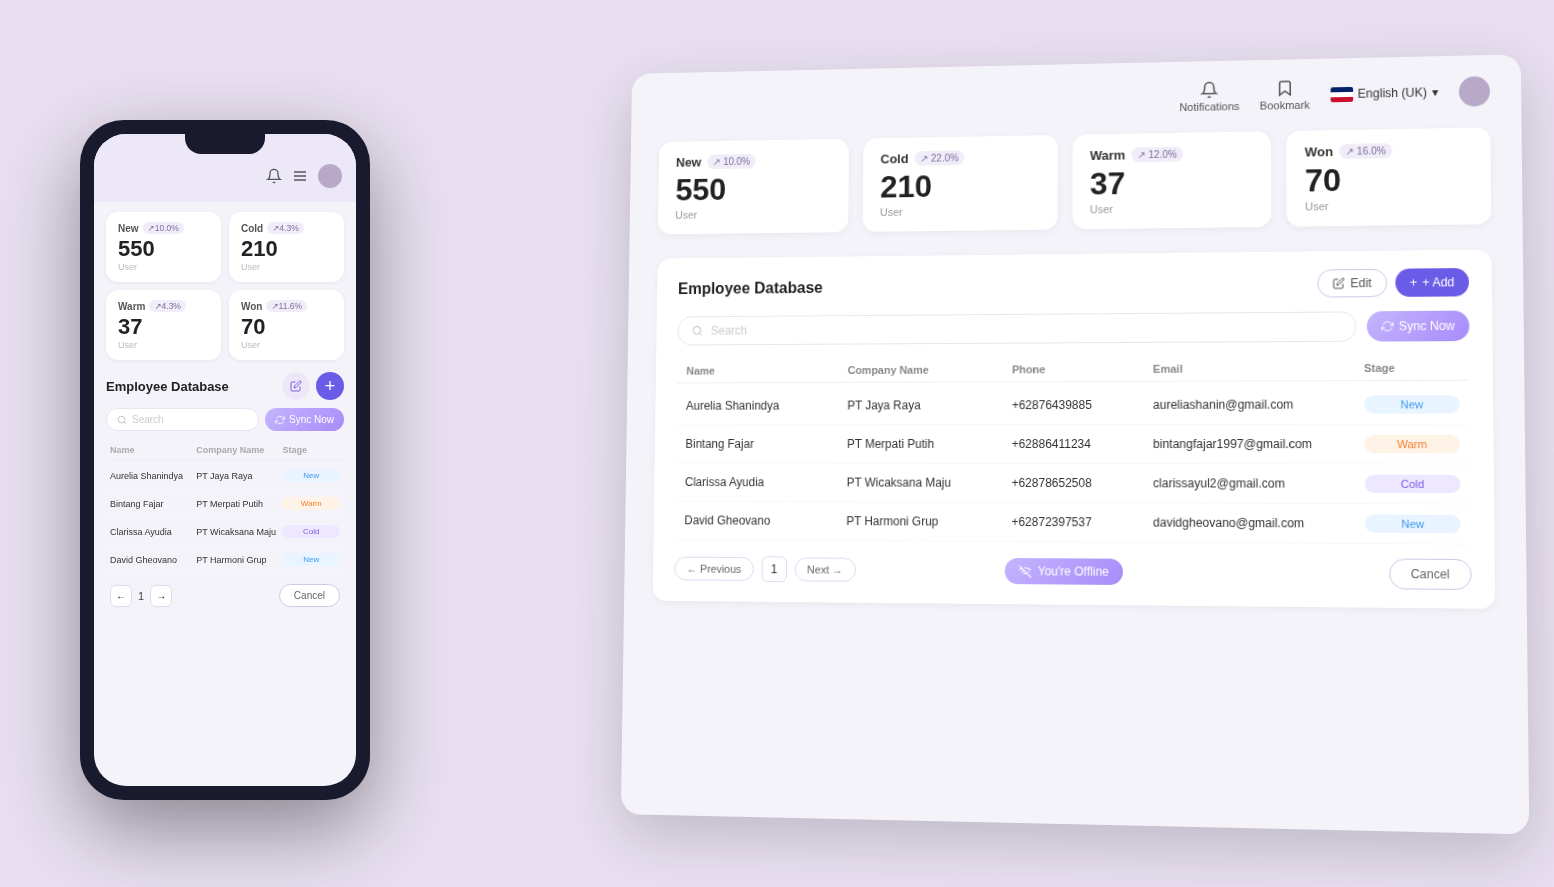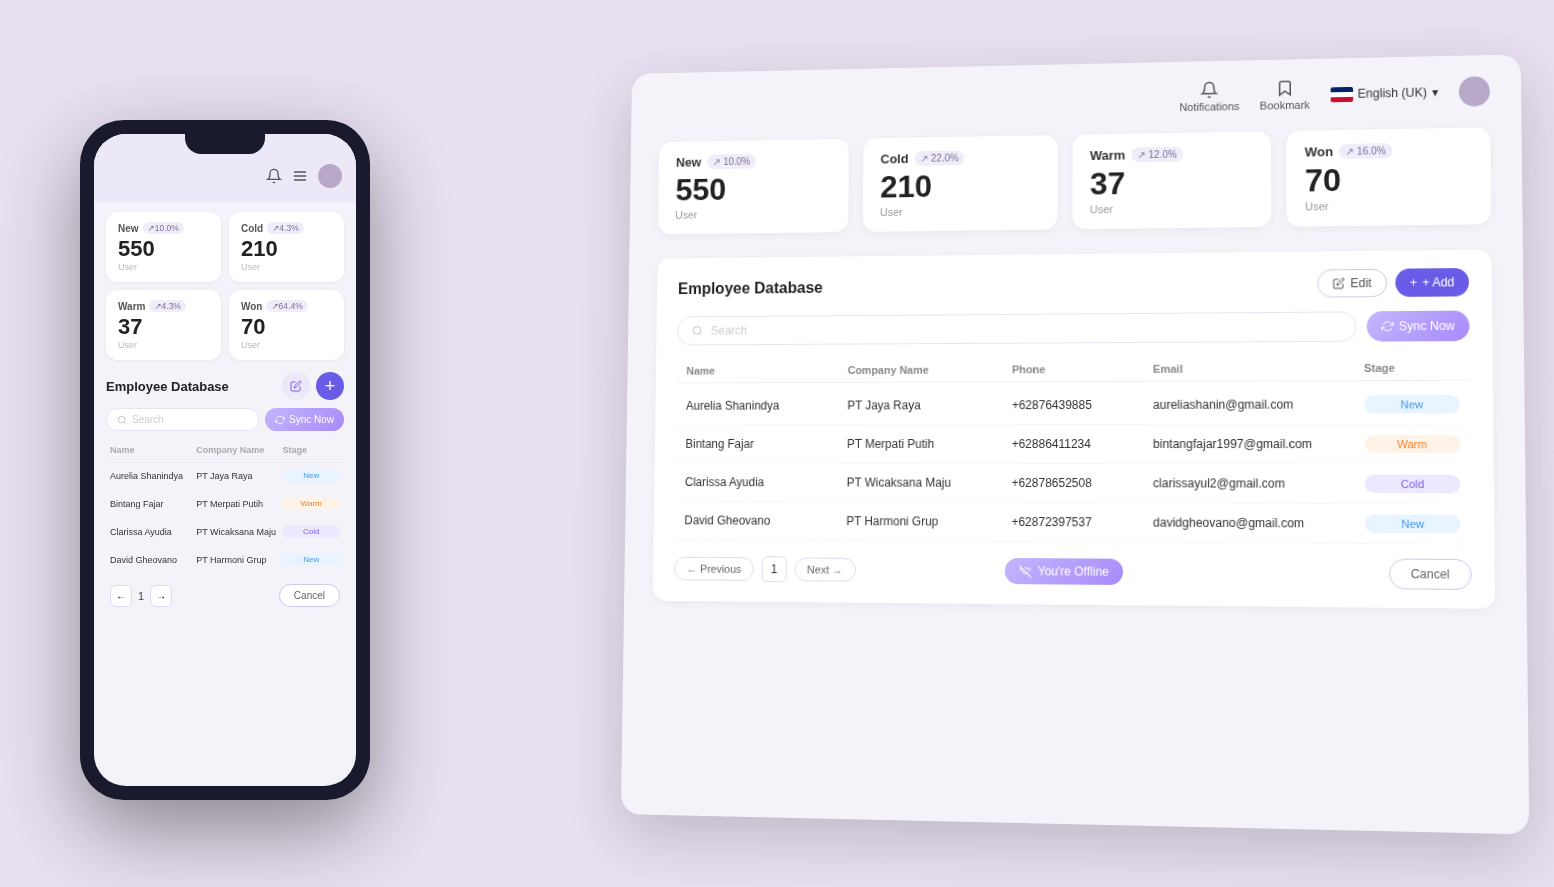--- a/index.html
+++ b/index.html
@@ -732,21 +732,21 @@
             <div style="display:flex;align-items:center;gap:4px;margin-bottom:2px;">
               <span class="phone-stat-title">Warm</span>
               <span class="phone-stat-badge">↗4.3%</span>
             </div>
             <div class="phone-stat-value">37</div>
             <div class="phone-stat-sub">User</div>
           </div>
           <div class="phone-stat-card">
             <div style="display:flex;align-items:center;gap:4px;margin-bottom:2px;">
               <span class="phone-stat-title">Won</span>
-              <span class="phone-stat-badge">↗64.4%</span>
+              <span class="phone-stat-badge">↗11.6%</span>
             </div>
             <div class="phone-stat-value">70</div>
             <div class="phone-stat-sub">User</div>
           </div>
         </div>
 
         <div class="phone-db-header">
           <span class="phone-db-title">Employee Database</span>
           <div class="phone-db-actions">
             <button class="phone-btn-edit">

